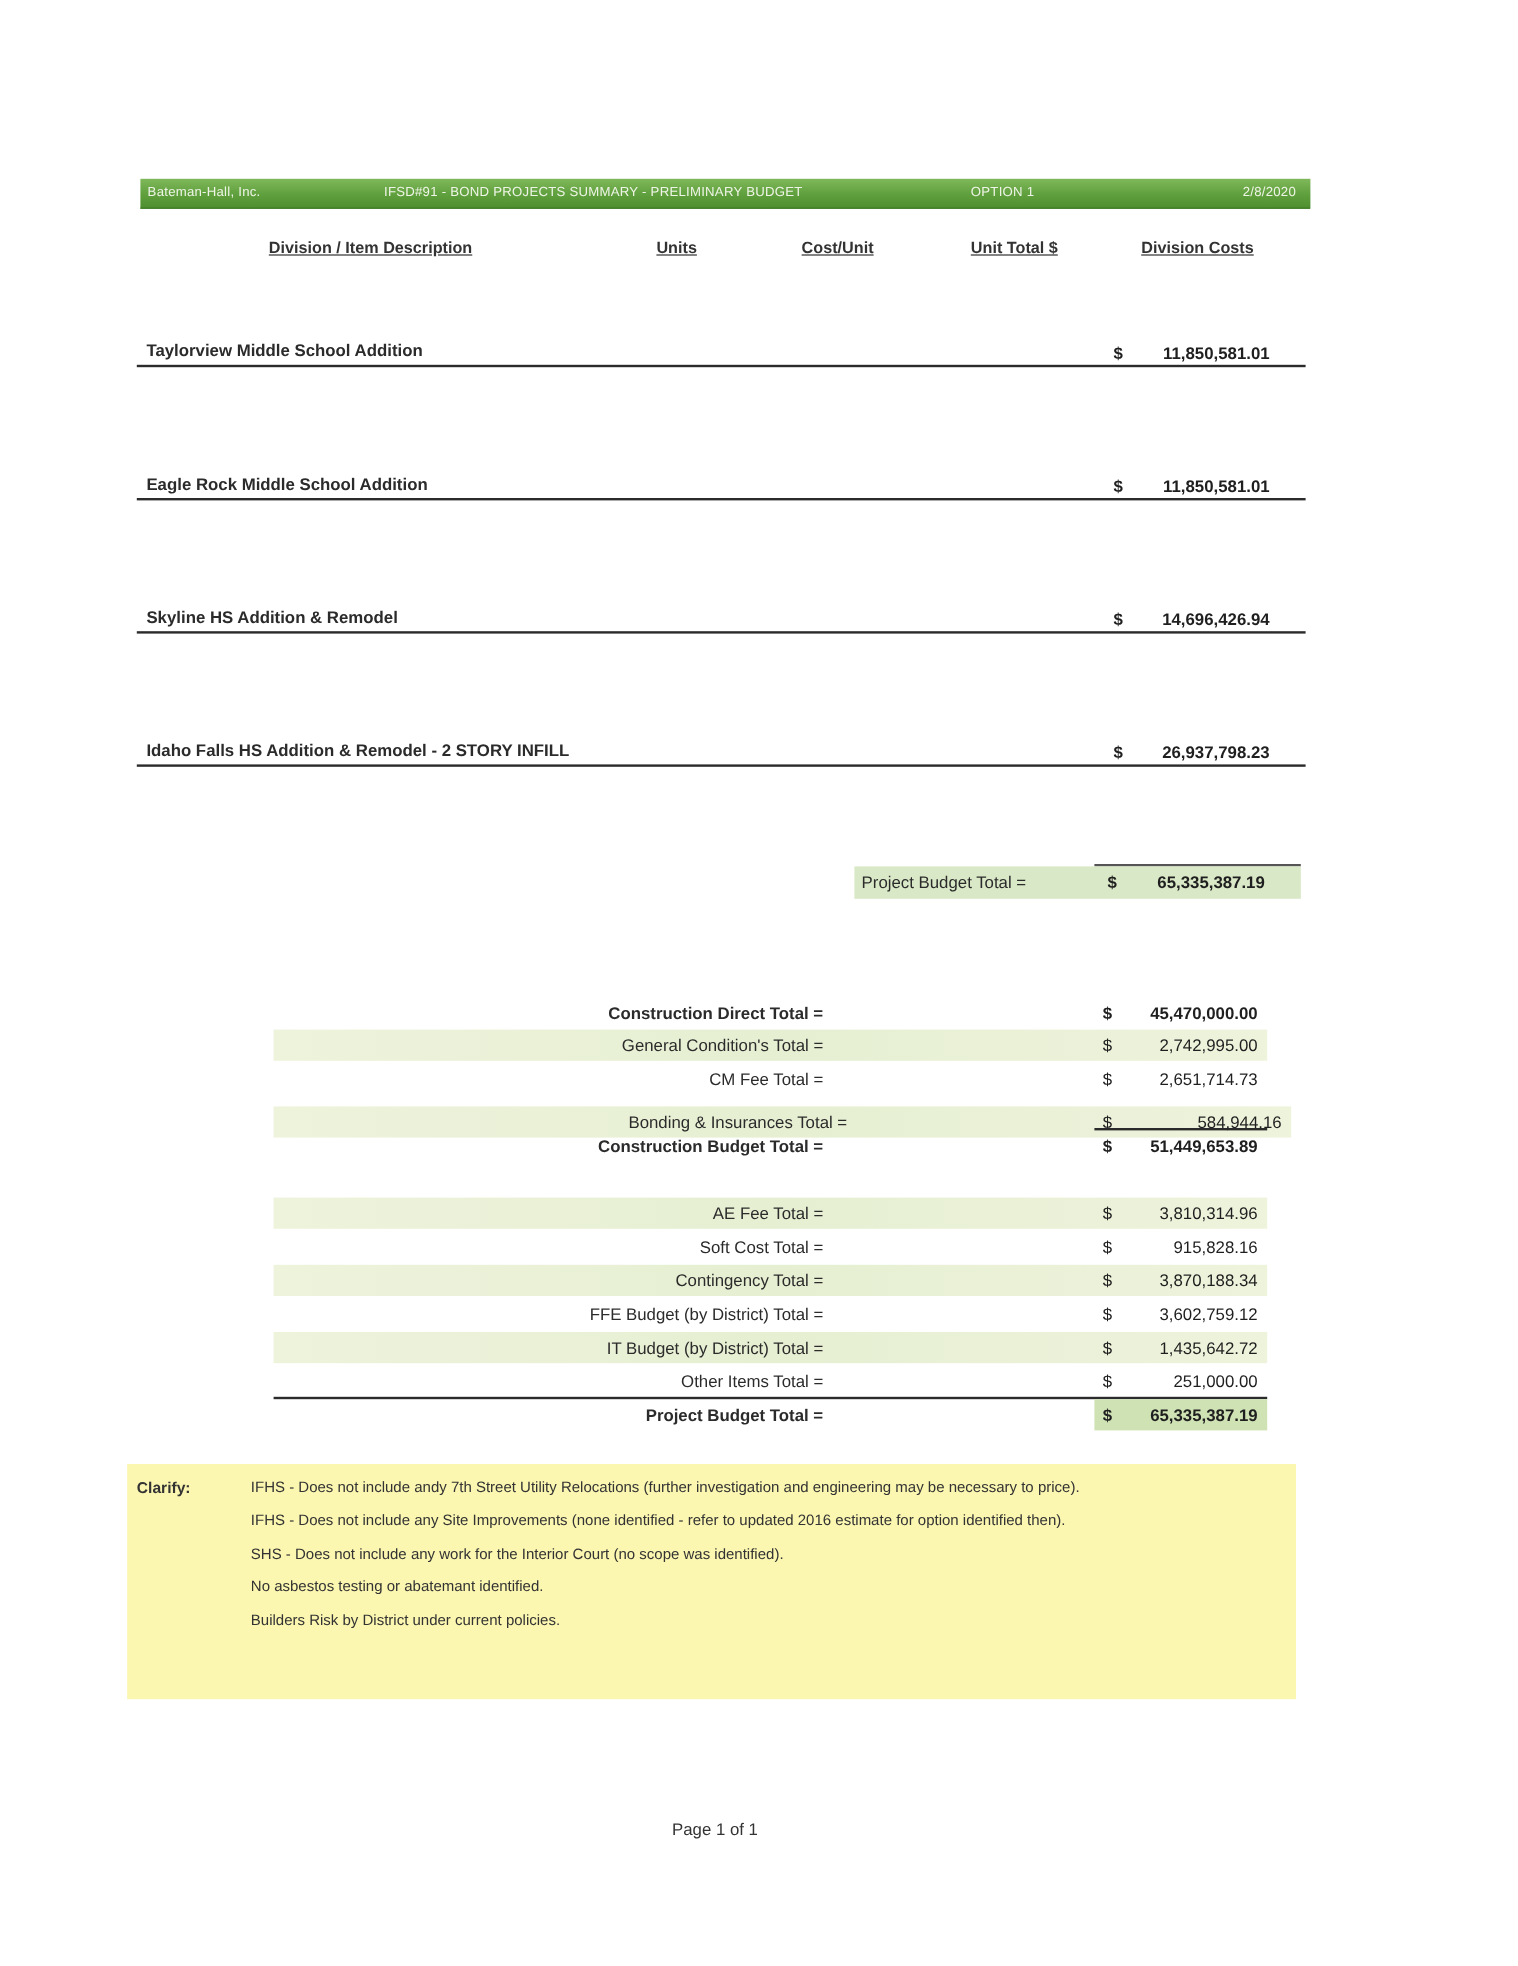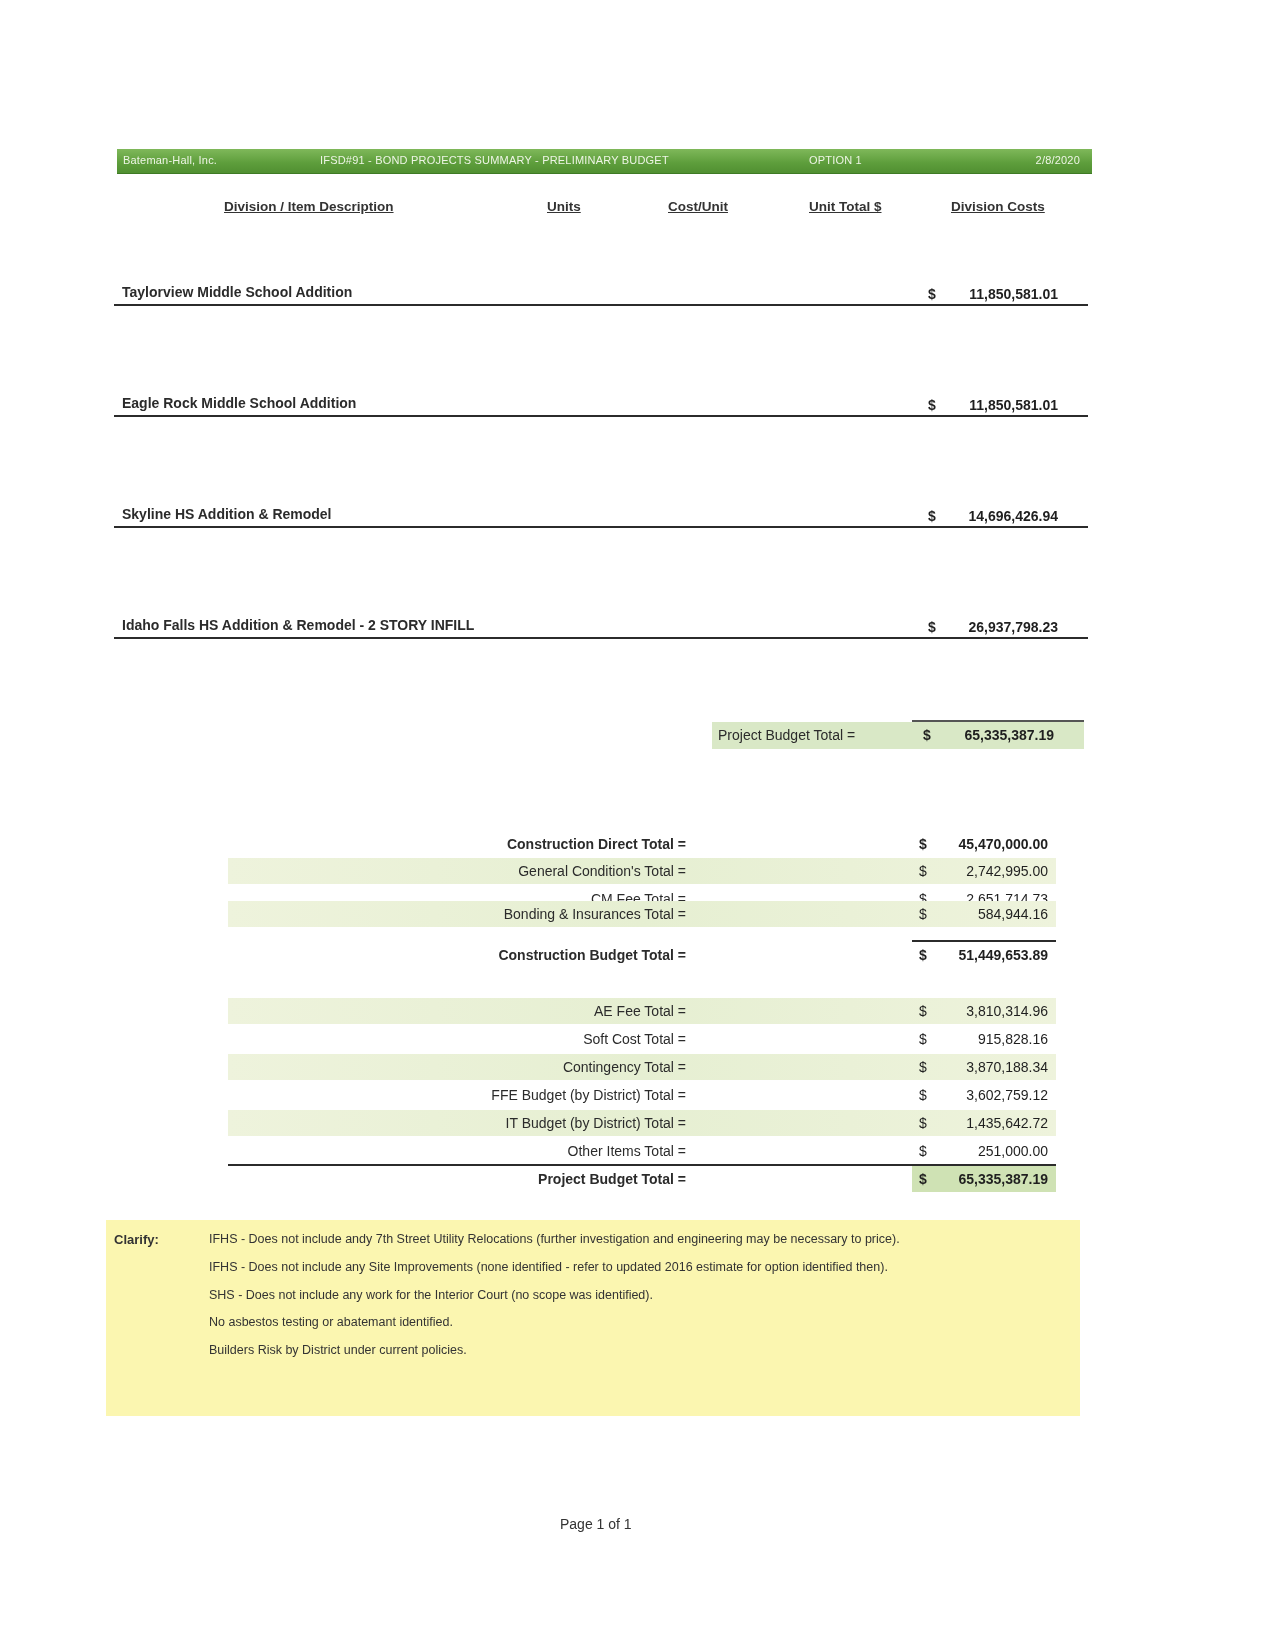--- a/index.html
+++ b/index.html
@@ -114,21 +114,21 @@
 <div class="abs sum-row shade" style="top:858px;">
   <span class="lbl">General Condition's Total =</span>
   <span class="cur">$</span>
   <span class="val">2,742,995.00</span>
 </div>
 <div class="abs sum-row" style="top:886px;">
   <span class="lbl">CM Fee Total =</span>
   <span class="cur">$</span>
   <span class="val">2,651,714.73</span>
 </div>
-<div class="abs sum-row shade" style="top:901px;">
+<div class="abs sum-row shade" style="top:922px;padding-left:20px;">
   <span class="lbl">Bonding &amp; Insurances Total =</span>
   <span class="cur">$</span>
   <span class="val">584,944.16</span>
 </div>
 <div class="abs rule" style="left:912px; top:940px; width:144px;"></div>
 <div class="abs sum-row bold" style="top:942px;">
   <span class="lbl">Construction Budget Total =</span>
   <span class="cur">$</span>
   <span class="val">51,449,653.89</span>
 </div>

